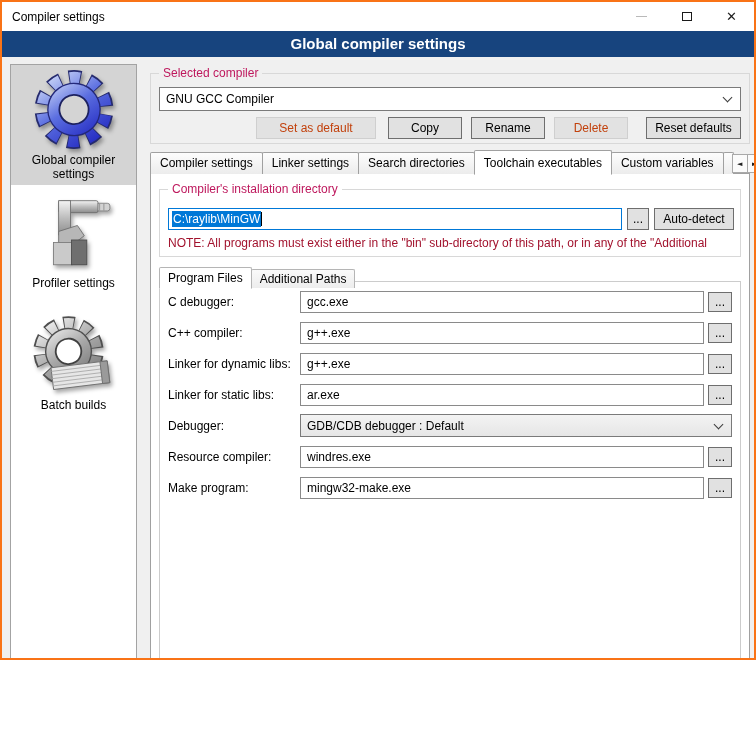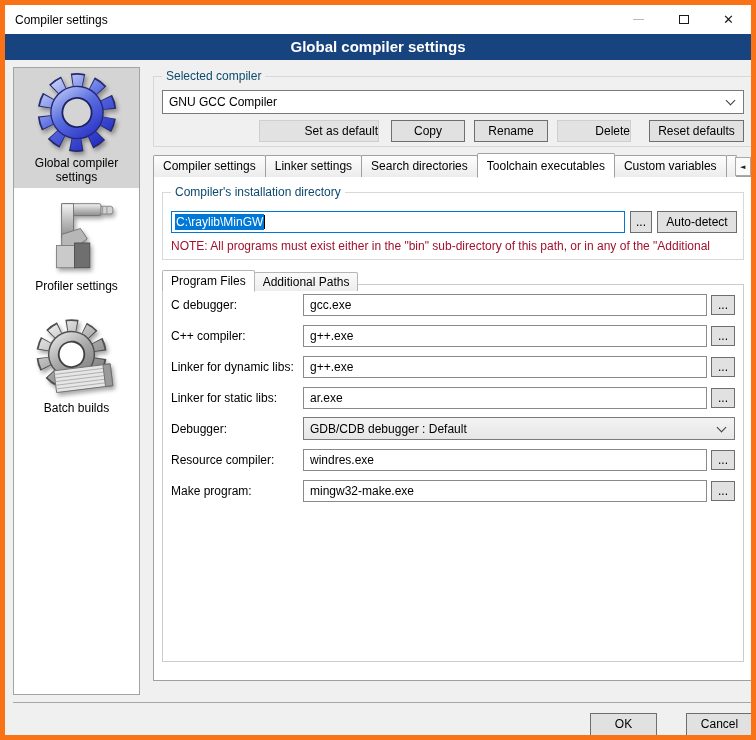--- a/index.html
+++ b/index.html
@@ -1,19 +1,19 @@
 <!DOCTYPE html>
 <html><head>
 <meta charset="utf-8">
 <style>
   * { margin:0; padding:0; box-sizing:border-box; }
   html,body { width:756px; height:740px; font-family:"Liberation Sans","DejaVu Sans",sans-serif; }
   .win {
-    position:relative; width:756px; height:740px;
-    background:#f0f0f0; border:5px solid #f97316; overflow:hidden;
+    position:relative; width:756px; height:660px;
+    background:#f0f0f0; border:2px solid #f97316; overflow:hidden;
   }
   
   .titlebar {
     position:absolute; left:0; top:0; width:100%; height:29px;
     background:#ffffff; display:flex; align-items:center;
   }
   .titlebar .title { font-size:12px; color:#000; padding-left:10px; flex:1; }
   .winbtn { width:45px; height:29px; display:flex; align-items:center; justify-content:center; cursor:pointer; }
   .min-bar { width:11px; height:1px; background:#b9b9b9; }
   .max-box { width:10px; height:9px; border:1px solid #1a1a1a; }
@@ -36,21 +36,21 @@
   .side-item .lbl { font-size:12px; color:#000; text-align:center; line-height:14px; padding:1px 2px 4px 2px; }
   .side-item.selected { background:#d4d4d4; }
   .it1 { height:120px; padding-top:2px; }
   .it2 { height:116px; padding-top:8px; }
   .it3 { height:122px; padding-top:12px; }
   .icon-shadow { filter:drop-shadow(2px 3px 2px rgba(0,0,0,0.35)); }
 
   
   .groupbox { position:absolute; border:1px solid #d8d8d8; }
   .legend {
-    position:absolute; top:-8px; left:8px; font-size:12px; color:#0c4a6e;
+    position:absolute; top:-8px; left:8px; font-size:12px; color:#be185d;
     padding:0 4px; white-space:nowrap;
   }
   .legend.on-gray { background:#f0f0f0; }
   .legend.on-white { background:#ffffff; }
 
   .grp-compiler { left:148px; top:16px; width:600px; height:71px; }
 
   
   .combo {
     position:absolute; background:#ffffff; border:1px solid #7a7a7a;
@@ -63,21 +63,21 @@
     transform:rotate(45deg); margin:-3px 9px 0 6px; flex:none;
   }
   .combo-main { left:8px; right:8px; top:13px; height:24px; }
 
   
   .btn {
     display:inline-block; font-size:12px; text-align:center;
     background:#e1e1e1; border:1px solid #6e6e6e; color:#000;
     line-height:20px; height:22px; cursor:pointer;
   }
-  .btn.disabled { background:#e2e2e2; border-color:#cfcfcf; color:#000000; cursor:default;text-align:right; }
+  .btn.disabled { background:#e2e2e2; border-color:#cfcfcf; color:#c2410c; cursor:default; }
   .btnrow { position:absolute; left:8px; right:8px; top:43px; height:22px; display:flex; justify-content:flex-end; align-items:center; }
   .b-default { width:120px; margin-right:12px; }
   .b-copy, .b-rename, .b-delete { width:74px; margin-right:9px; }
   .b-delete { margin-right:18px; }
   .b-reset { width:95px; margin-right:0; }
 
   
   .tabstrip {
     position:absolute; left:148px; top:92px; width:600px; height:25px;
     display:flex; align-items:flex-end; z-index:3;

